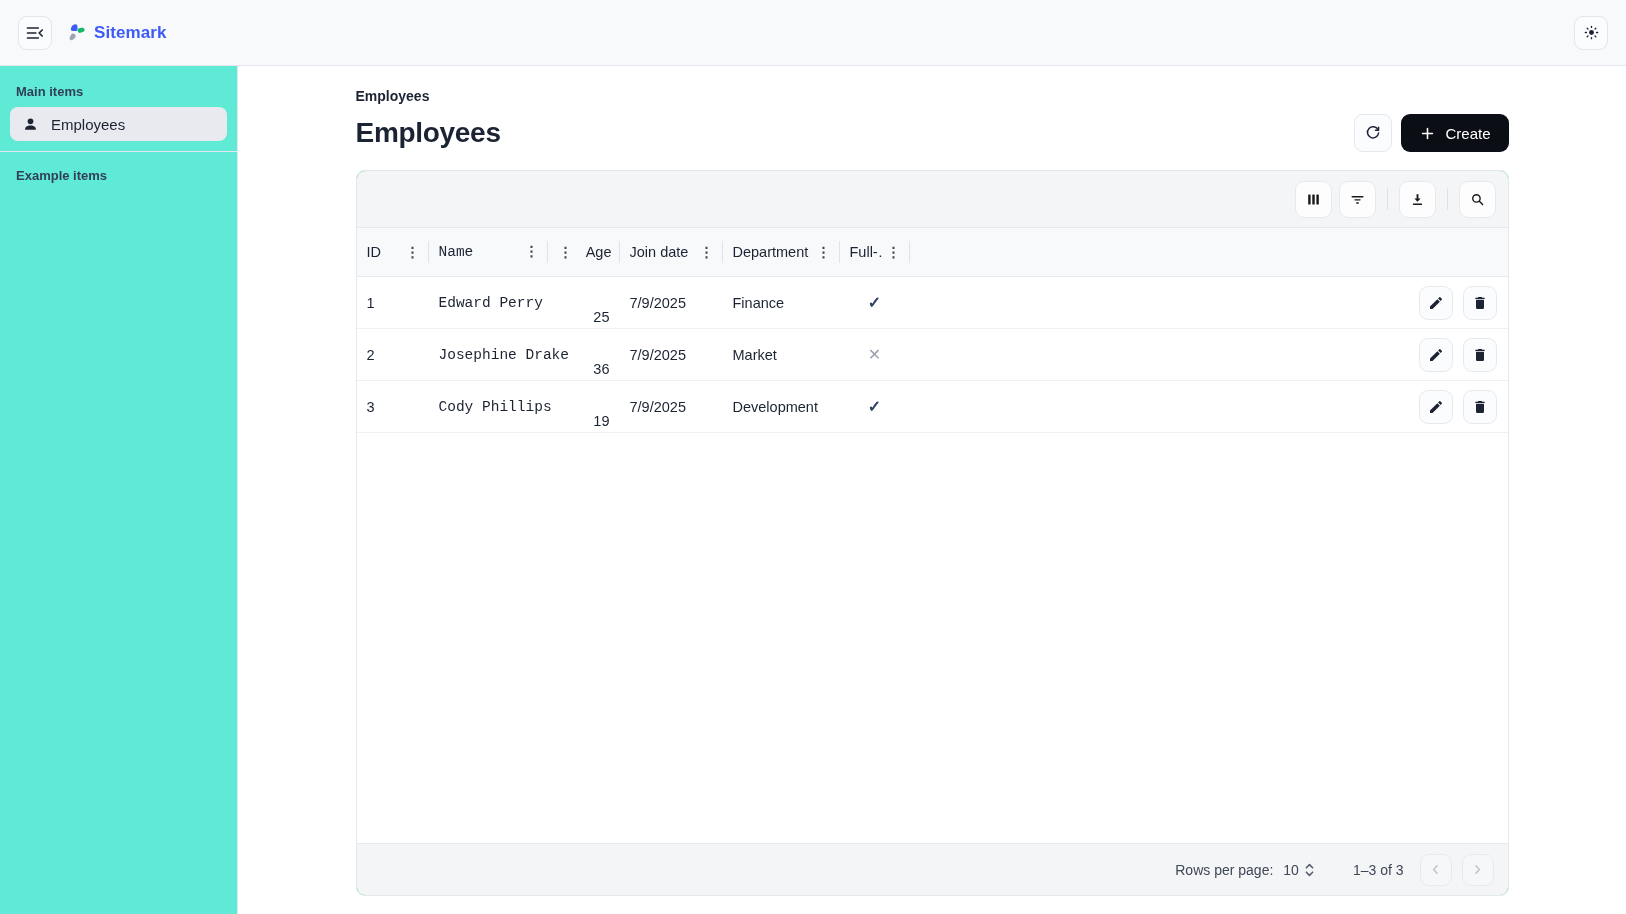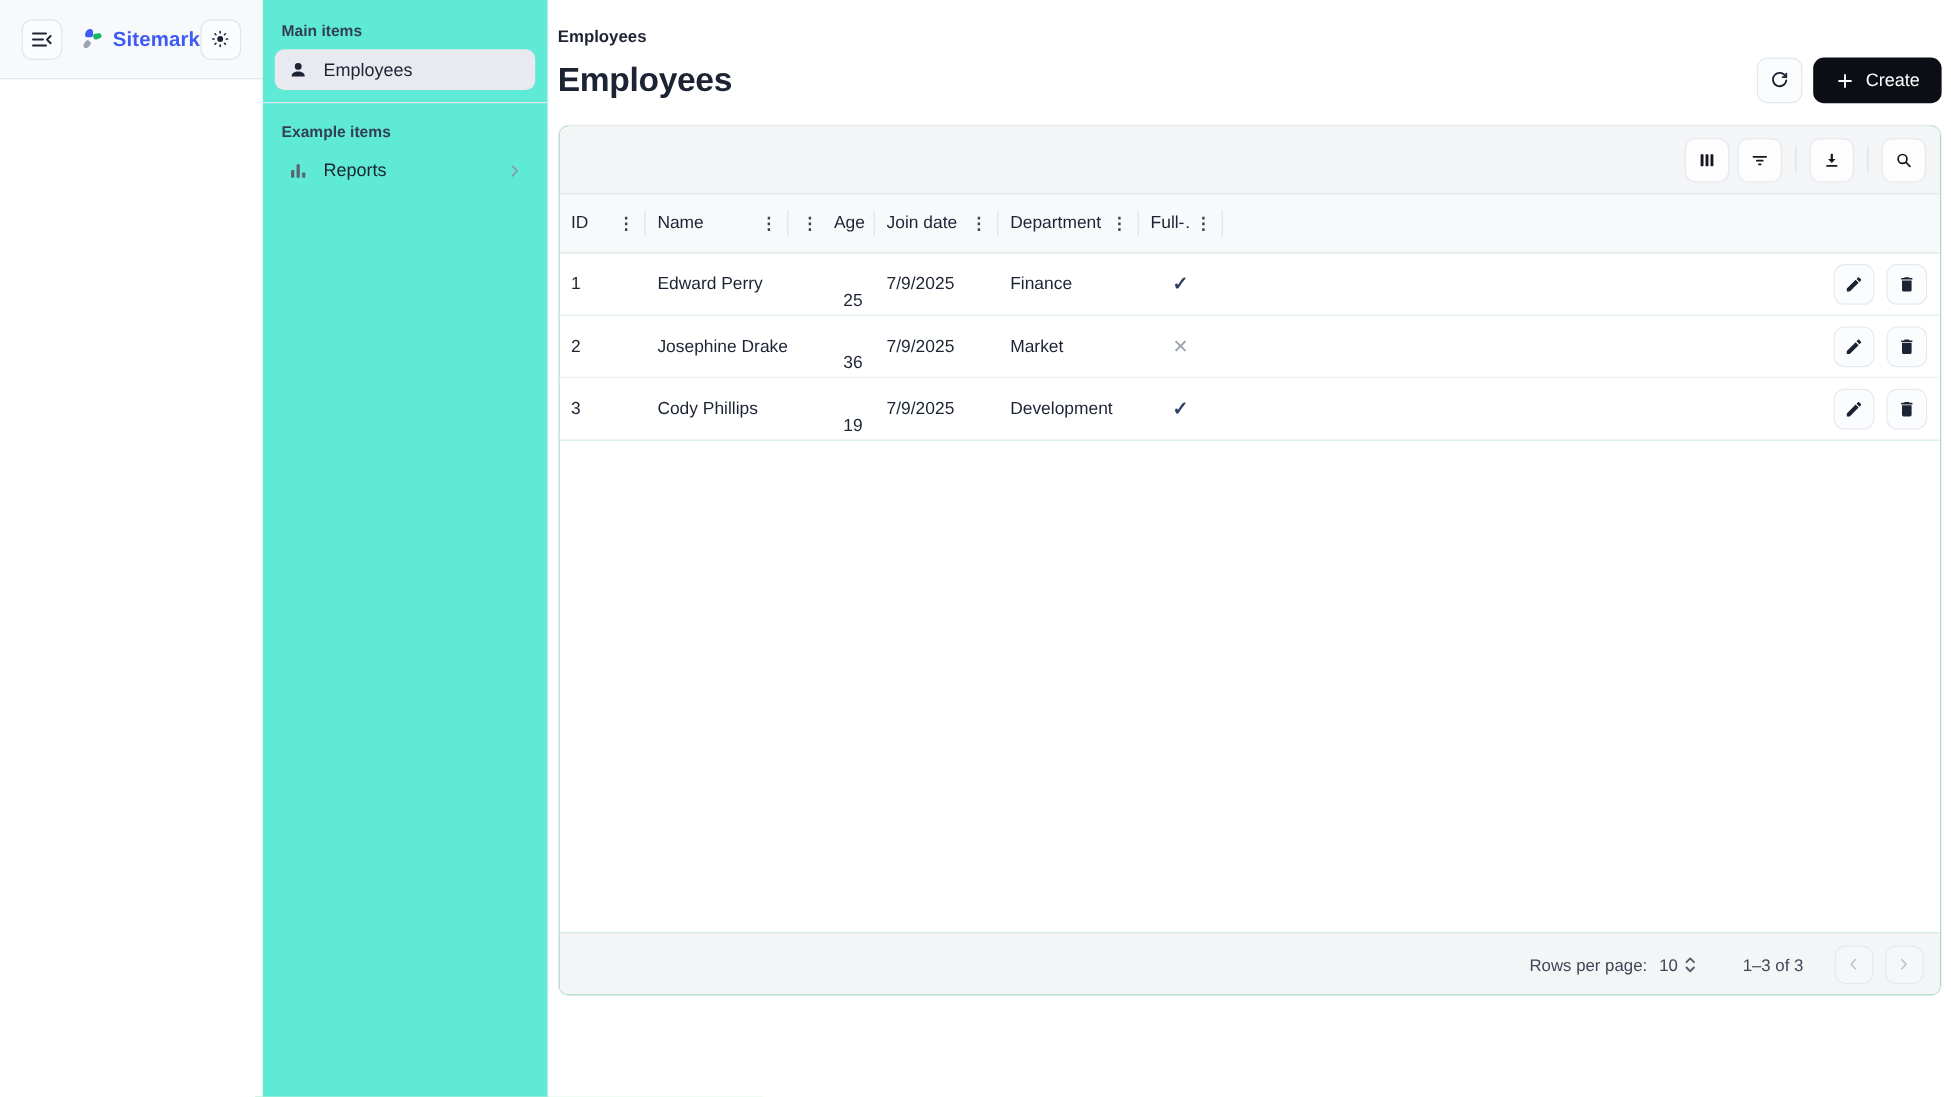--- a/index.html
+++ b/index.html
@@ -1,19 +1,19 @@
 <!DOCTYPE html>
 <html><head>
 <meta charset="utf-8">
 <style>
   * { margin:0; padding:0; box-sizing:border-box; }
   html,body { width:1626px; height:914px; overflow:hidden; }
   body { font-family:"Liberation Sans", sans-serif; background:#fff; color:#1c2333; }
 
-  .app { width:1626px; height:914px; display:flex; }
+  .app { width:1626px; height:914px; display:flex; flex-direction:column; }
 
   
   .topbar { height:66px; background:#f8f9fb; border-bottom:1px solid #e4e8ee;
             display:flex; align-items:center; padding:0 18px; flex:0 0 auto; justify-content:space-between; }
   .topbar-left { display:flex; align-items:center; gap:14px; }
   .icon-btn { width:34px; height:34px; border:1px solid #e1e6ec; border-radius:9px; background:#fbfcfd;
               display:flex; align-items:center; justify-content:center; color:#1c2333; cursor:pointer; }
   .logo { display:flex; align-items:center; gap:7px; cursor:pointer; }
   .logo-text { font-size:17px; font-weight:700; color:#3e5af7; letter-spacing:0.1px; }
 
@@ -57,42 +57,42 @@
   .grid-head { height:50px; background:#f8f9fb; border-top:1px solid #e6eaef; border-bottom:1px solid #e6eaef;
                display:flex; align-items:stretch; flex:0 0 auto; }
   .hcell { display:flex; align-items:center; gap:4px; padding:0 8px 0 10px; font-size:14.5px; font-weight:500;
            position:relative; }
   .hcell:not(:last-child)::after { content:""; position:absolute; right:0; top:13px; bottom:13px; width:1px; background:#dfe4ea; }
   .hcell .hlabel { white-space:nowrap; overflow:hidden; }
   .hcell.right { justify-content:flex-end; }
   .kebab { width:16px; height:20px; display:flex; align-items:center; justify-content:center; color:#3c4452;
            font-size:14px; font-weight:700; cursor:pointer; line-height:1; }
 
-  .c-id { width:72px; } .c-name { width:119px; } .c-age { width:72px; }
+  .c-id { width:72px; } .c-name { width:119px;font-family:Liberation Mono, monospace; } .c-age { width:72px; }
   .c-join { width:103px; } .c-dept { width:117px; } .c-full { width:70px; }
   .c-fill { flex:1; } .c-actions { width:100px; }
 
   .grid-row { height:52px; display:flex; align-items:center; border-bottom:1px solid #eef1f4; background:#fff; }
   .cell { padding:0 10px; font-size:14.5px; color:#1c2333; white-space:nowrap; }
   .cell.right { text-align:right;margin-top:28px; }
   .cell.center { text-align:center; }
   .bool { font-size:16px; }
   .bool.check { color:#2e3f63; font-weight:600; }
   .bool.cross { color:#9aa1ad; font-weight:400; }
   .row-actions { display:flex; justify-content:flex-end; align-items:center; gap:10px; padding-right:11px; }
   .row-btn { width:34px; height:34px; border:1px solid #e6eaef; border-radius:9px; background:#fbfcfd;
              display:flex; align-items:center; justify-content:center; color:#1c2333; cursor:pointer; }
 
   .grid-fill { flex:1; background:#fff; }
 
   .grid-footer { height:52px; background:#f3f5f7; border-top:1px solid #e6eaef; display:flex; align-items:center;
                  justify-content:flex-end; gap:10px; padding:0 14px; flex:0 0 auto; font-size:14px; color:#3f4655; }
   .rpp-select { display:flex; align-items:flex-start; gap:5px; margin-right:28px; cursor:pointer; color:#3f4655; }
   .rpp-select .rpp-val { font-size:14px; }
-  .range-label { margin-right:16px; color:#3f4655;text-align:center; }
+  .range-label { margin-right:6px; color:#3f4655;text-align:center; }
   .page-btn { width:32px; height:32px; border:1px solid #e6eaef; border-radius:9px; background:#f6f7f9;
               display:flex; align-items:center; justify-content:center; color:#bcc2cb; cursor:default; }
 </style>
 </head>
 <body>
 
 <div class="app">
 
   <div class="topbar">
     <div class="topbar-left">
@@ -135,35 +135,20 @@
             <circle cx="12" cy="8" r="3.6"></circle>
             <path d="M12 13.4c-3.8 0-6.8 1.9-6.8 4.3v1h13.6v-1c0-2.4-3-4.3-6.8-4.3z"></path>
           </svg>
         </span>
         <span>Employees</span>
       </div>
 
       <div class="side-divider"></div>
 
       <div class="side-header">Example items</div>
-      <div class="side-item">
-        <span class="side-icon muted">
-          <svg width="19" height="19" viewBox="0 0 24 24" fill="currentColor">
-            <rect x="4.5" y="11" width="3.4" height="8" rx="0.8"></rect>
-            <rect x="10.3" y="5" width="3.4" height="14" rx="0.8"></rect>
-            <rect x="16.1" y="13.5" width="3.4" height="5.5" rx="0.8"></rect>
-          </svg>
-        </span>
-        <span class="grow">Reports</span>
-        <span class="chev">
-          <svg width="15" height="15" viewBox="0 0 24 24" fill="none" stroke="currentColor" stroke-width="2" stroke-linecap="round" stroke-linejoin="round">
-            <path d="M9.5 5.5 16 12l-6.5 6.5"></path>
-          </svg>
-        </span>
-      </div>
     </div>
 
     <div class="main">
       <div class="content">
         <div class="breadcrumb">Employees</div>
 
         <div class="title-row">
           <div class="page-title">Employees</div>
           <div class="title-actions">
             <button class="refresh-btn">

